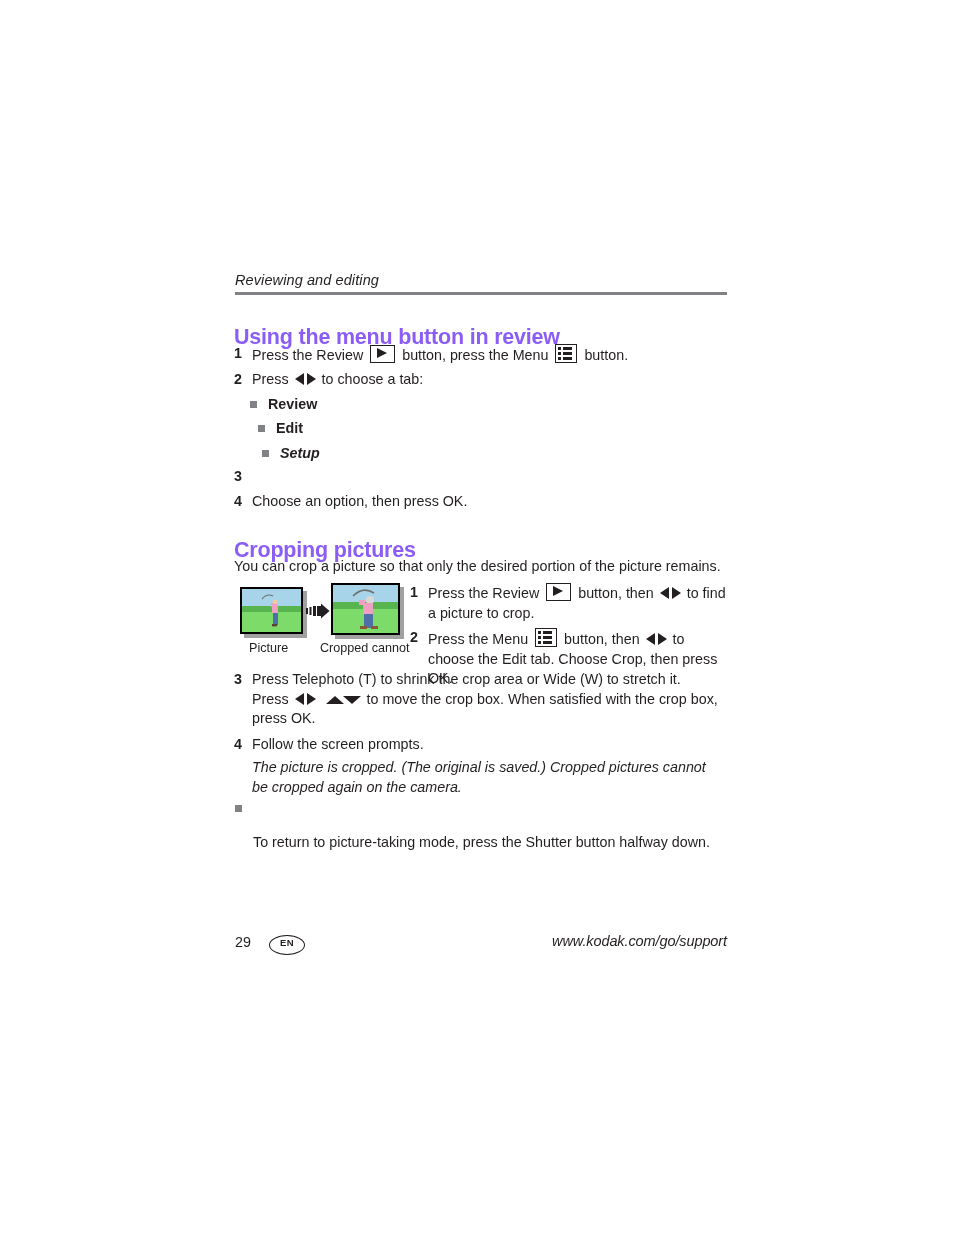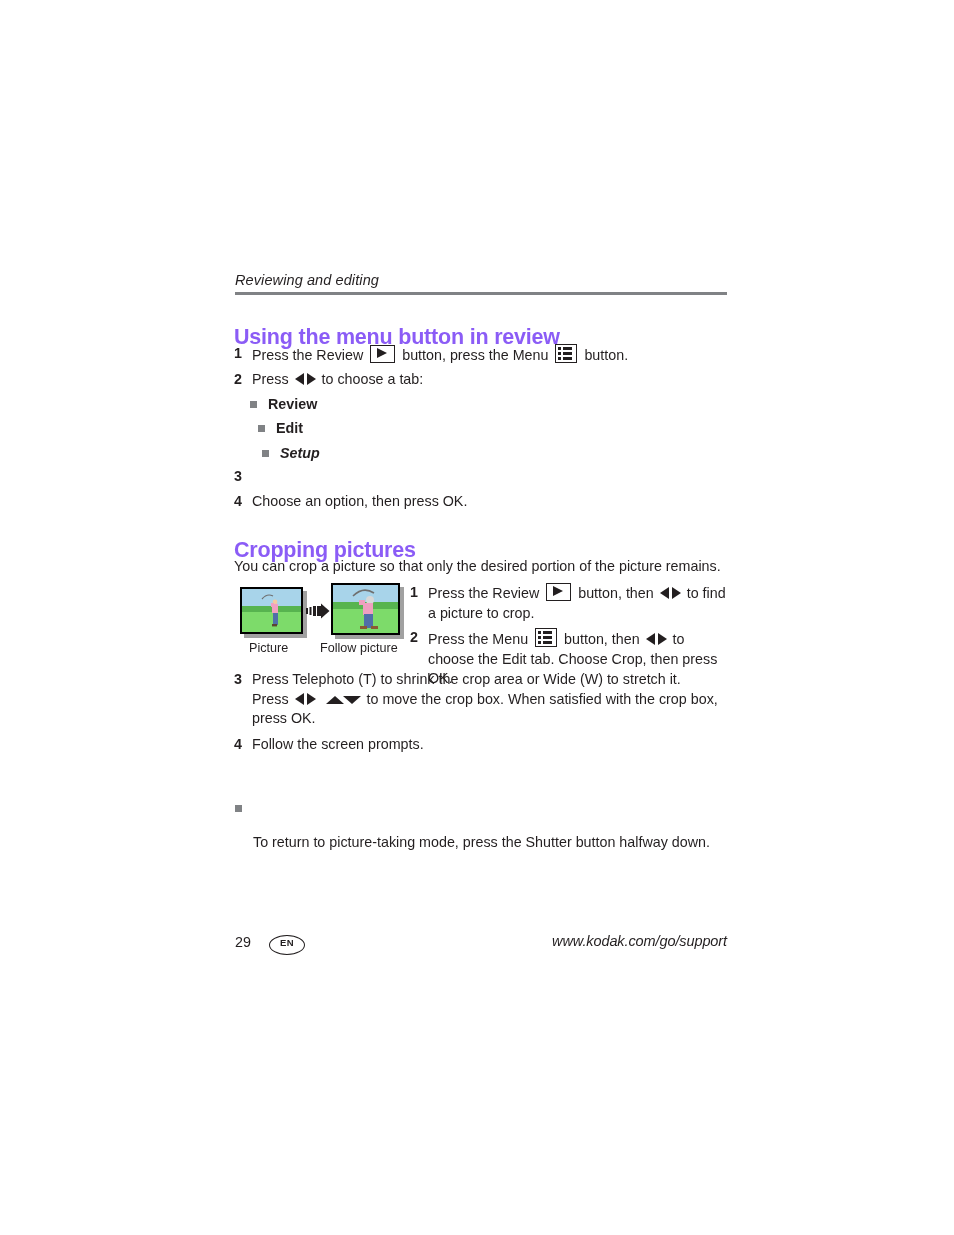--- a/index.html
+++ b/index.html
@@ -366,21 +366,21 @@
         <rect x="30" y="18" width="10" height="12" fill="#f0a0c0"></rect>
         <rect x="26" y="15" width="6" height="5" fill="#f0a0c0"></rect>
         <rect x="31" y="29" width="9" height="14" fill="#4f6fa8"></rect>
         <rect x="27" y="41" width="7" height="3" fill="#8a5a33"></rect>
         <rect x="38" y="41" width="7" height="3" fill="#8a5a33"></rect>
       </svg>
     </div>
   </div>
 
   <div class="caption" id="caption-picture">Picture</div>
-  <div class="caption" id="caption-cropped">Follow picture</div>
+  <div class="caption" id="caption-cropped">Cropped cannot</div>
 
   <div class="num-row" style="left:410px; top:583px; width:320px;">
     <span class="num">1</span>
     <span class="num-body"><span>Press the Review </span><span class="icon-inline icon-review"></span><span> button, then </span><span class="icon-inline icon-lr"><span class="tri-l"></span><span class="tri-r"></span></span><span> to find a picture to crop.</span></span>
   </div>
 
   <div class="num-row" style="left:410px; top:628px; width:322px;">
     <span class="num">2</span>
     <span class="num-body"><span>Press the Menu </span><span class="icon-inline icon-menu"><i class="sq r1"></i><i class="ln r1"></i><i class="sq r2"></i><i class="ln r2"></i><i class="sq r3"></i><i class="ln r3"></i></span><span> button, then </span><span class="icon-inline icon-lr"><span class="tri-l"></span><span class="tri-r"></span></span><span> to choose the Edit tab. Choose Crop, then press OK.</span></span>
   </div>
@@ -388,20 +388,21 @@
   <div class="num-row" style="left:234px; top:670px; width:500px;">
     <span class="num">3</span>
     <span class="num-body"><span>Press Telephoto (T) to shrink the crop area or Wide (W) to stretch it.</span><br><span>Press </span><span class="icon-inline icon-lr"><span class="tri-l"></span><span class="tri-r"></span></span><span style="display:inline-block;width:6px"></span><span class="icon-inline icon-ud"><span class="tri-u"></span><span class="tri-d"></span></span><span> to move the crop box. When satisfied with the crop box, press OK.</span></span>
   </div>
 
   <div class="num-row" style="left:234px; top:735px; width:500px;">
     <span class="num">4</span>
     <span class="num-body">Follow the screen prompts.</span>
   </div>
 
+  <div class="italic-note" style="left:252px; top:758px; width:460px;">The picture is cropped. (The original is saved.) Cropped pictures cannot be cropped again on the camera.</div>
 
   <div class="bullet-row" style="left:235px; top:799px; width:500px;">
     <span class="bullet-sq"></span>
     <span class="bullet-plain">To return to picture-taking mode, press the Shutter button halfway down.</span>
   </div>
 
   <div class="footer-page-num">29</div>
   <div class="lang-badge">EN</div>
   <div class="footer-url">www.kodak.com/go/support</div>
 

